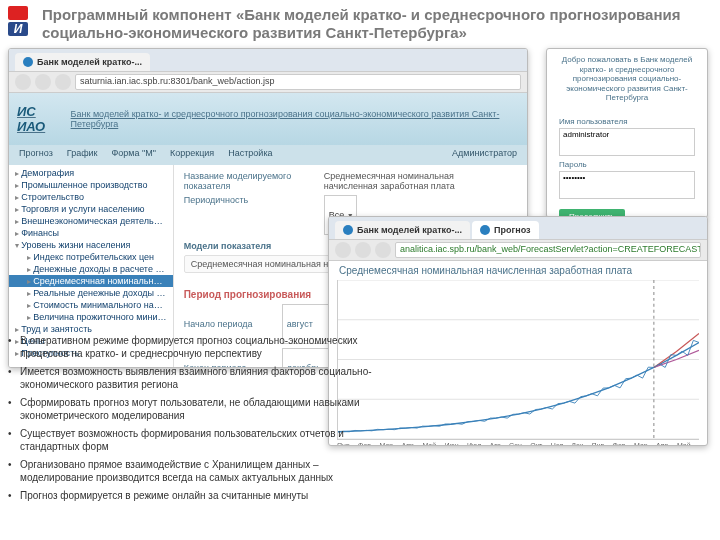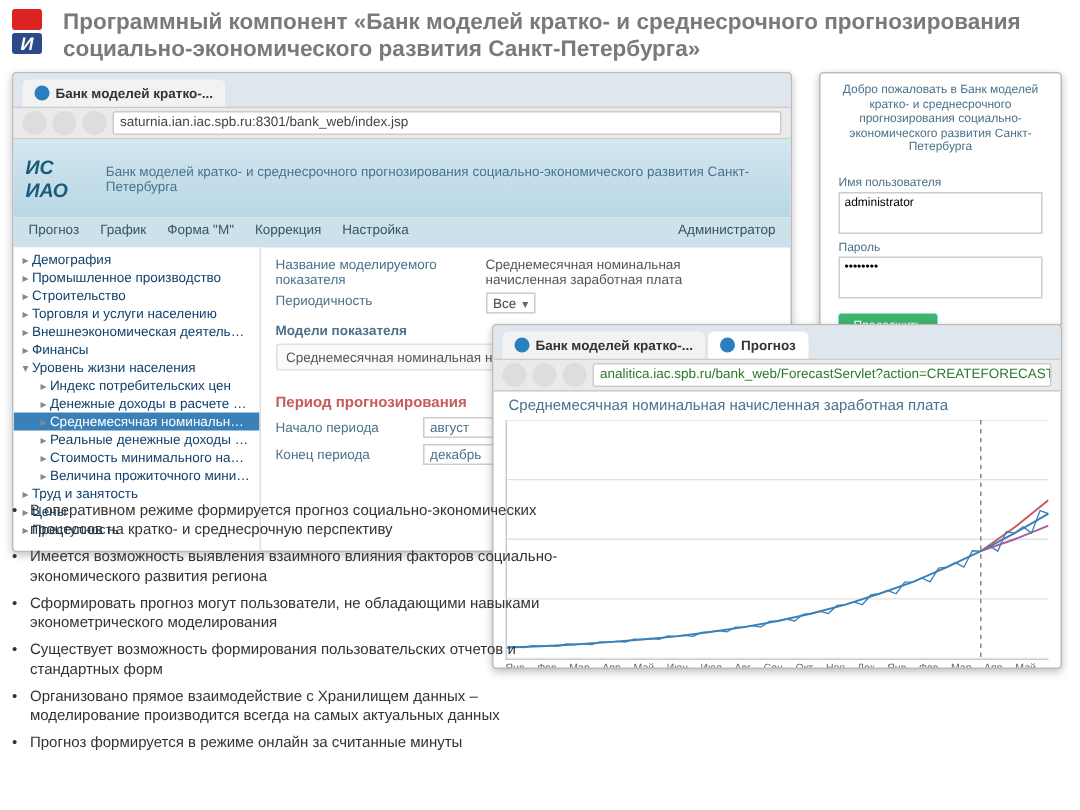--- a/index.html
+++ b/index.html
@@ -43,20 +43,21 @@
     border-top:1px solid #ccc; border-bottom:1px solid #ccc;
   }
   .addr .nbtn{width:16px;height:16px;border-radius:8px;background:#ddd;}
   .addr .url{flex:1;height:16px;background:#fff;border:1px solid #ccc;border-radius:2px;font-size:9px;color:#444;padding:1px 4px;overflow:hidden;white-space:nowrap;}
 
   .app-header{
     height:52px;
     background:linear-gradient(#d3e7f0,#b7d7e4);
     display:flex;align-items:center;padding:0 8px;color:#4a728a;font-size:9px;
     gap:6px;
+    text-decoration:underline;
   }
   .app-logo{font-weight:bold;font-size:13px;color:#1a5a7a;font-style:italic;}
   .app-menu{
     height:20px;background:#cce1ea;display:flex;gap:14px;padding:3px 10px;font-size:9px;color:#33566a;
   }
   .app-menu span:last-child{margin-left:auto;}
 
   .app-body{display:flex;height:calc(100% - 98px);}
   .sidebar{
     width:210px;border-right:1px solid #ddd;background:#fff;font-size:9px;color:#12416d;
@@ -67,21 +68,21 @@
   .tree li{padding:1px 6px;white-space:nowrap;overflow:hidden;text-overflow:ellipsis;}
   .tree .lvl1::before{content:"▸ ";color:#888;font-size:8px;}
   .tree .lvl1.open::before{content:"▾ ";}
   .tree .lvl2{padding-left:18px;}
   .tree .lvl2::before{content:"▸ ";color:#888;font-size:8px;}
   .tree li.sel{background:#3a81b9;color:#fff;}
 
   .main{flex:1;padding:6px 10px;font-size:9px;color:#444;}
   .row{display:flex;gap:20px;margin-bottom:6px;}
   .field-l{color:#4a728a;width:120px;}
-  .field-sel{background:#fff;border:1px solid #ccc;padding:1px 4px;font-size:9px;display:inline-flex;align-items:center;gap:4px;}
+  .field-sel{background:#fff;border:1px solid #ccc;padding:14px 4px;font-size:9px;display:inline-flex;align-items:center;gap:4px;}
   .field-sel::after{content:"▾";font-size:8px;color:#666;}
   .sub-h{color:#4a728a;font-weight:bold;margin:4px 0;}
   .model-row{background:#fafafa;border:1px solid #e0e0e0;padding:3px 6px;border-radius:2px;color:#555;}
   .period{margin-top:16px;}
   .period h4{color:#c85a5a;font-size:10px;font-weight:bold;margin-bottom:4px;}
   .period-row{display:flex;align-items:center;gap:8px;margin-bottom:4px;}
   .period-row span:first-child{width:90px;color:#4a728a;}
 
   
   .win2{ right:4px; top:0; width:162px; height:170px; z-index:2; font-size:9px;margin-left:10px;}
@@ -126,21 +127,21 @@
     <div class="chrome-tabs">
       <div class="tab">
           <span class="dot"></span>
           <span>Банк моделей кратко-...</span>
         </div>
     </div>
     <div class="addr">
       <div class="nbtn"></div>
       <div class="nbtn"></div>
       <div class="nbtn"></div>
-      <div class="url">saturnia.ian.iac.spb.ru:8301/bank_web/index.jsp</div>
+      <div class="url">saturnia.ian.iac.spb.ru:8301/bank_web/action.jsp</div>
     </div>
     <div class="app-header">
       <span class="app-logo">ИС ИАО</span>
       <span>Банк моделей кратко- и среднесрочного прогнозирования социально-экономического развития Санкт-Петербурга</span>
     </div>
     <div class="app-menu">
       <span>Прогноз</span>
       <span>График</span>
       <span>Форма "М"</span>
       <span>Коррекция</span>

